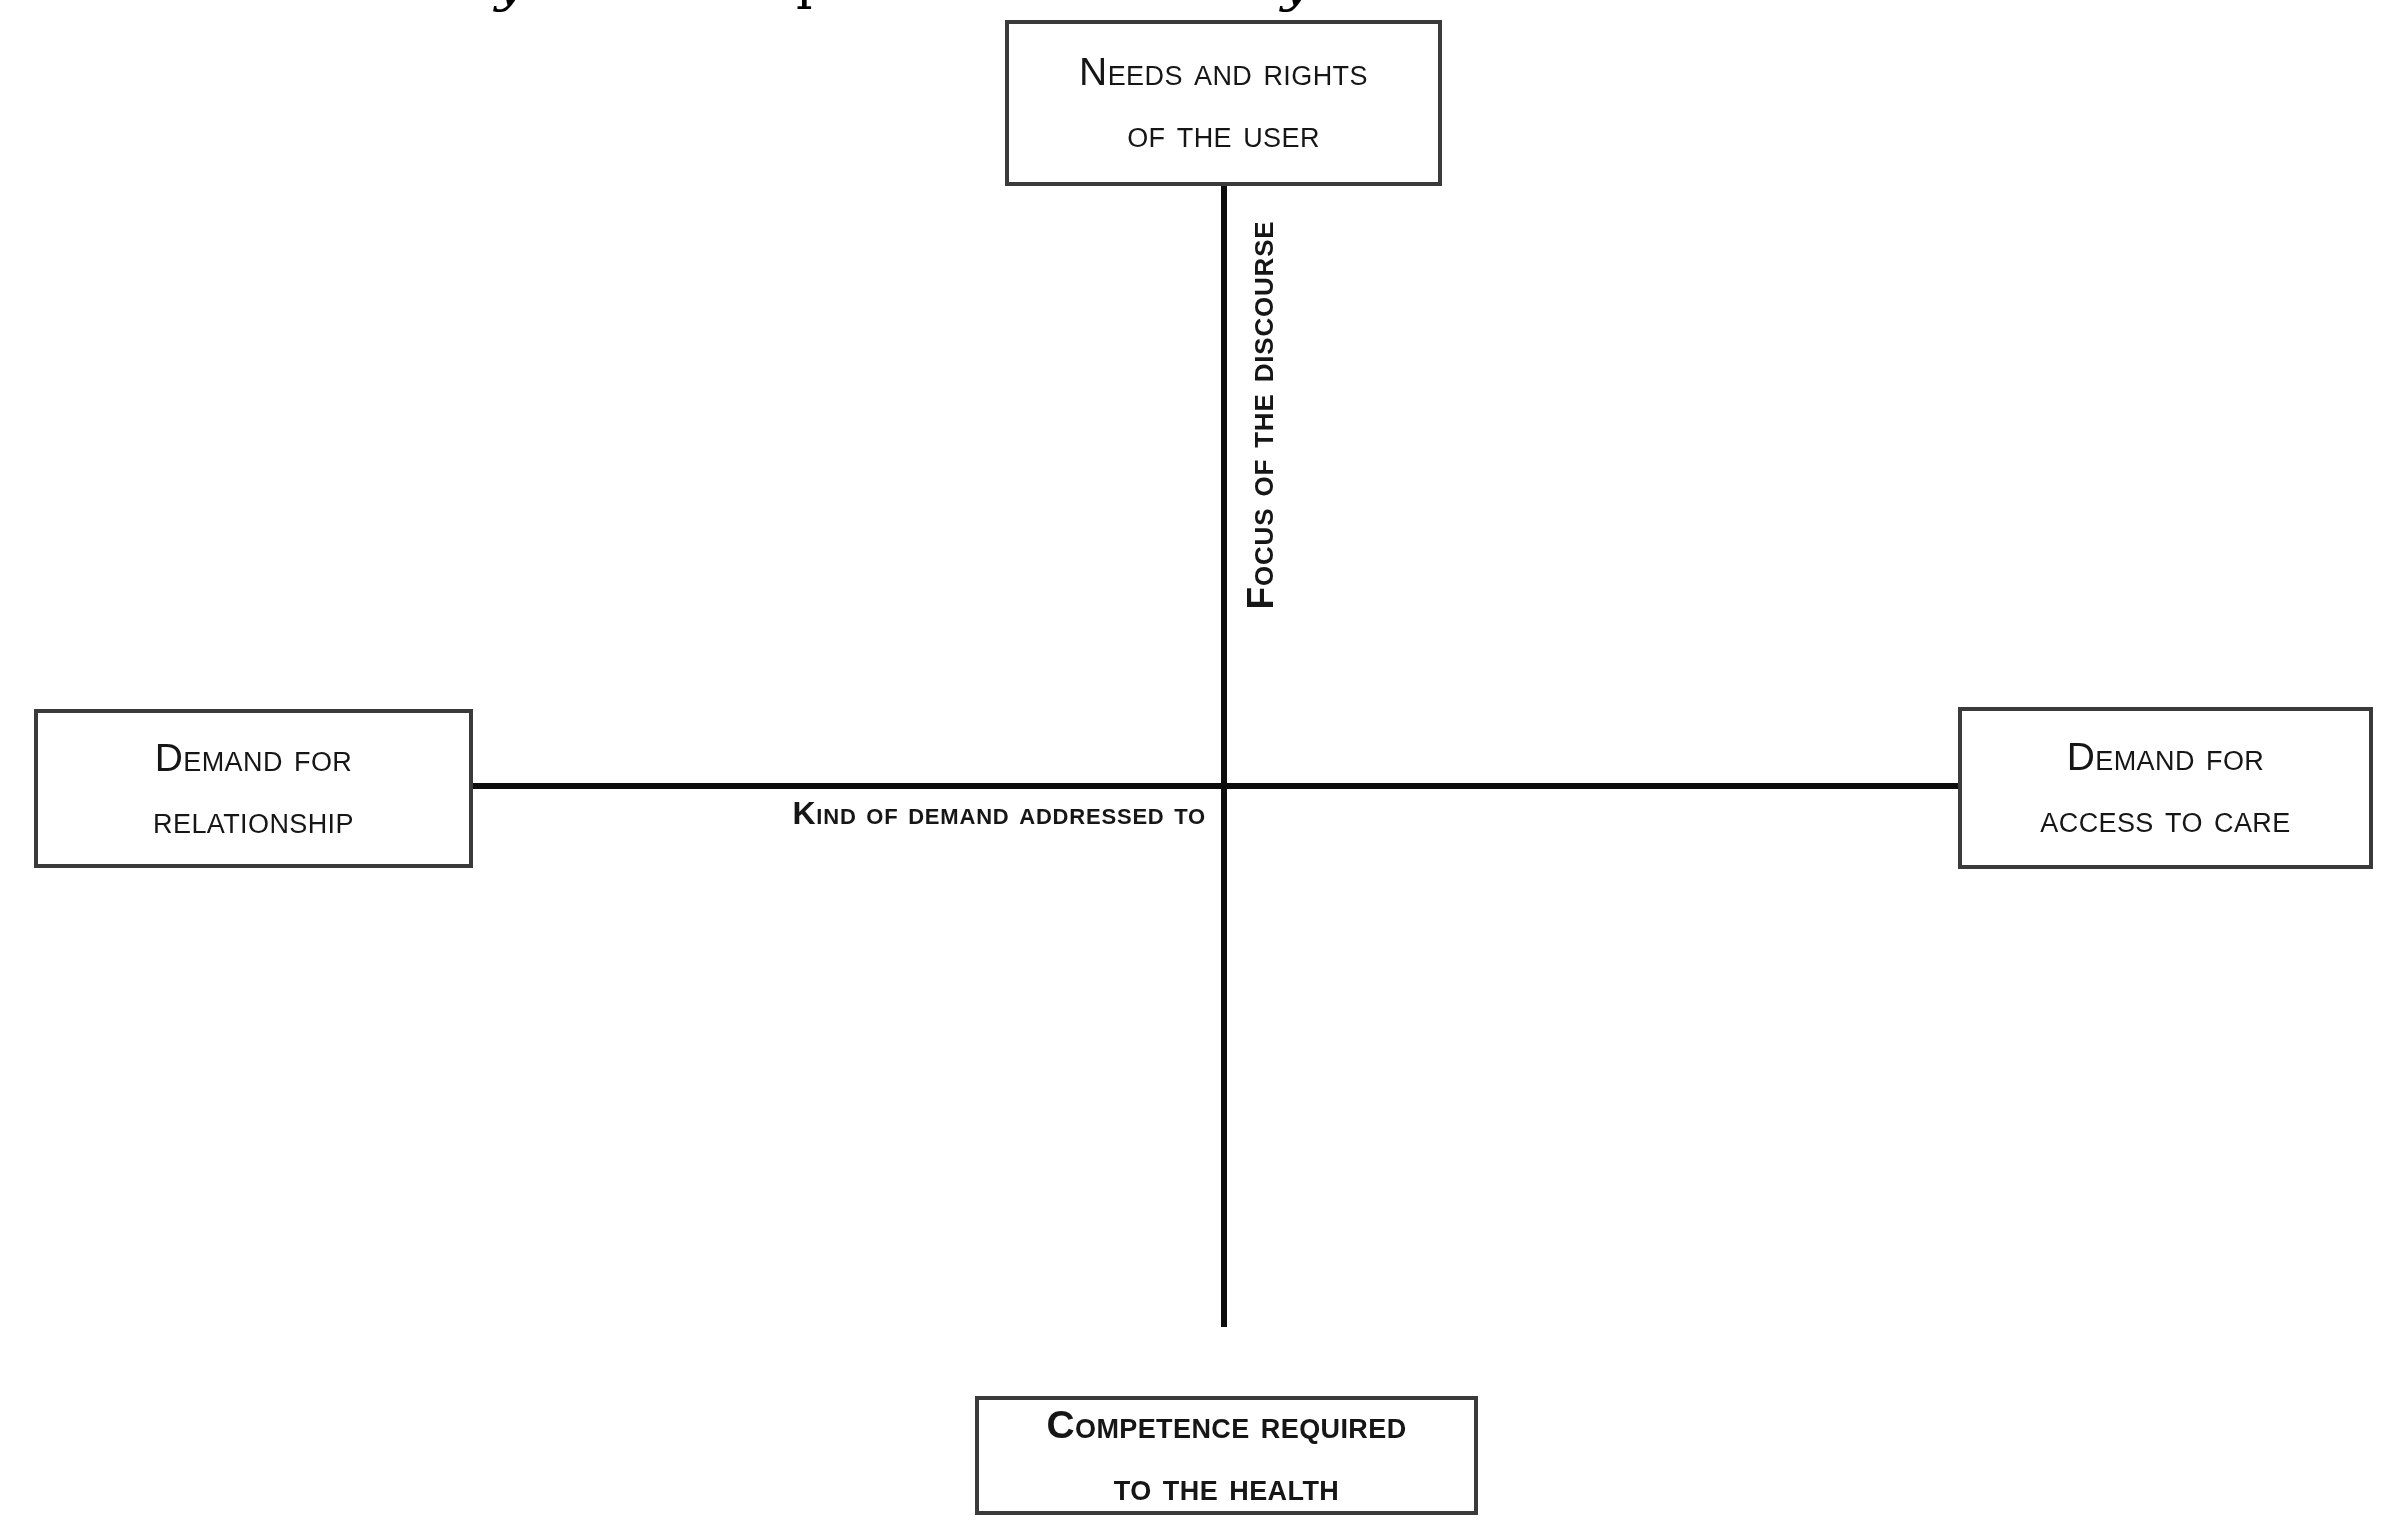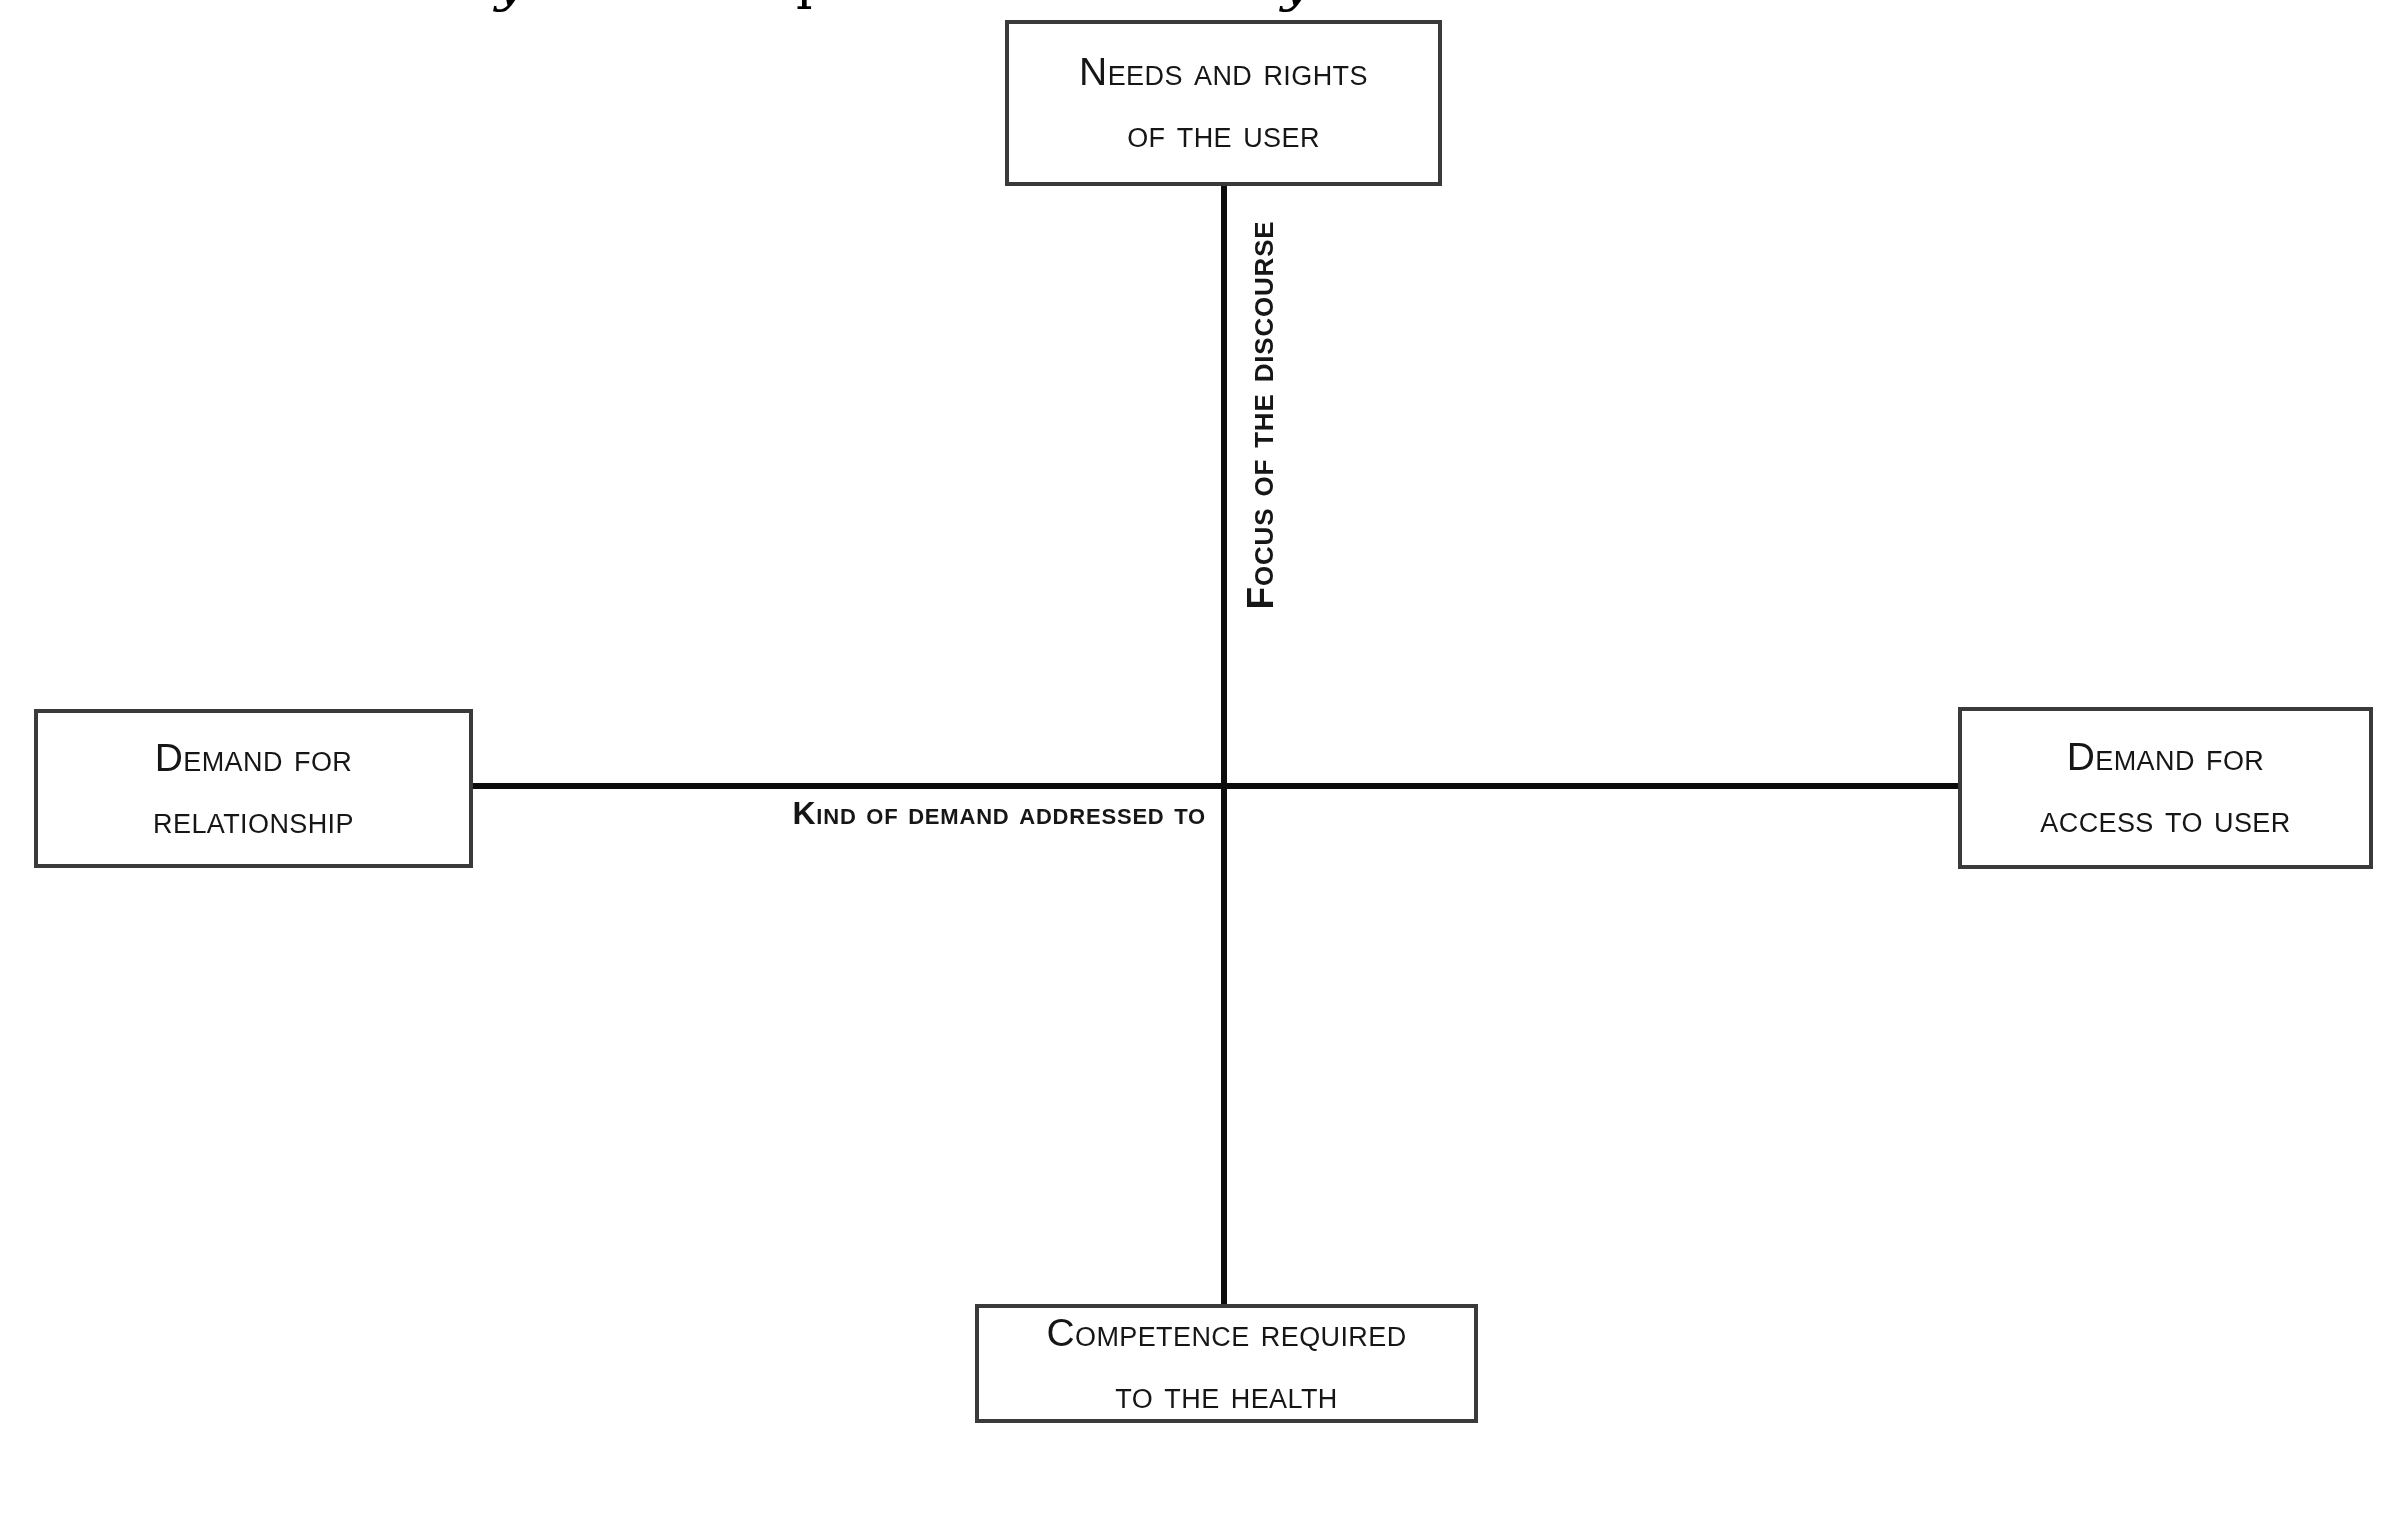--- a/index.html
+++ b/index.html
@@ -62,21 +62,21 @@
     justify-content: center;
     text-align: center;
     font-size: 39px;
     line-height: 62px;
     font-variant: small-caps;
     letter-spacing: 0.4px;
   }
   .box-top    { left: 1005px; top: 20px;   width: 437px; height: 166px; }
   .box-left   { left: 34px;   top: 709px;  width: 439px; height: 159px; }
   .box-right  { left: 1958px; top: 707px;  width: 415px; height: 162px; }
-  .box-bottom { left: 975px; top: 1304px; width: 503px; height: 119px; }
+  .box-bottom { left: 975px; top: 1396px; width: 503px; height: 119px; font-weight: bold; }
 
   
   .vlabel {
     position: absolute;
     left: 1261px;
     top: 415px;
     transform: translate(-50%, -50%) rotate(-90deg);
     transform-origin: center center;
     white-space: nowrap;
     font-weight: bold;
@@ -118,21 +118,21 @@
     <div>of the user</div>
   </div>
 
   <div class="box box-left">
     <div>Demand for</div>
     <div>relationship</div>
   </div>
 
   <div class="box box-right">
     <div>Demand for</div>
-    <div>access to user</div>
+    <div>access to care</div>
   </div>
 
   <div class="box box-bottom">
     <div>Competence required</div>
     <div>to the health</div>
   </div>
 
 </div>
 
 

